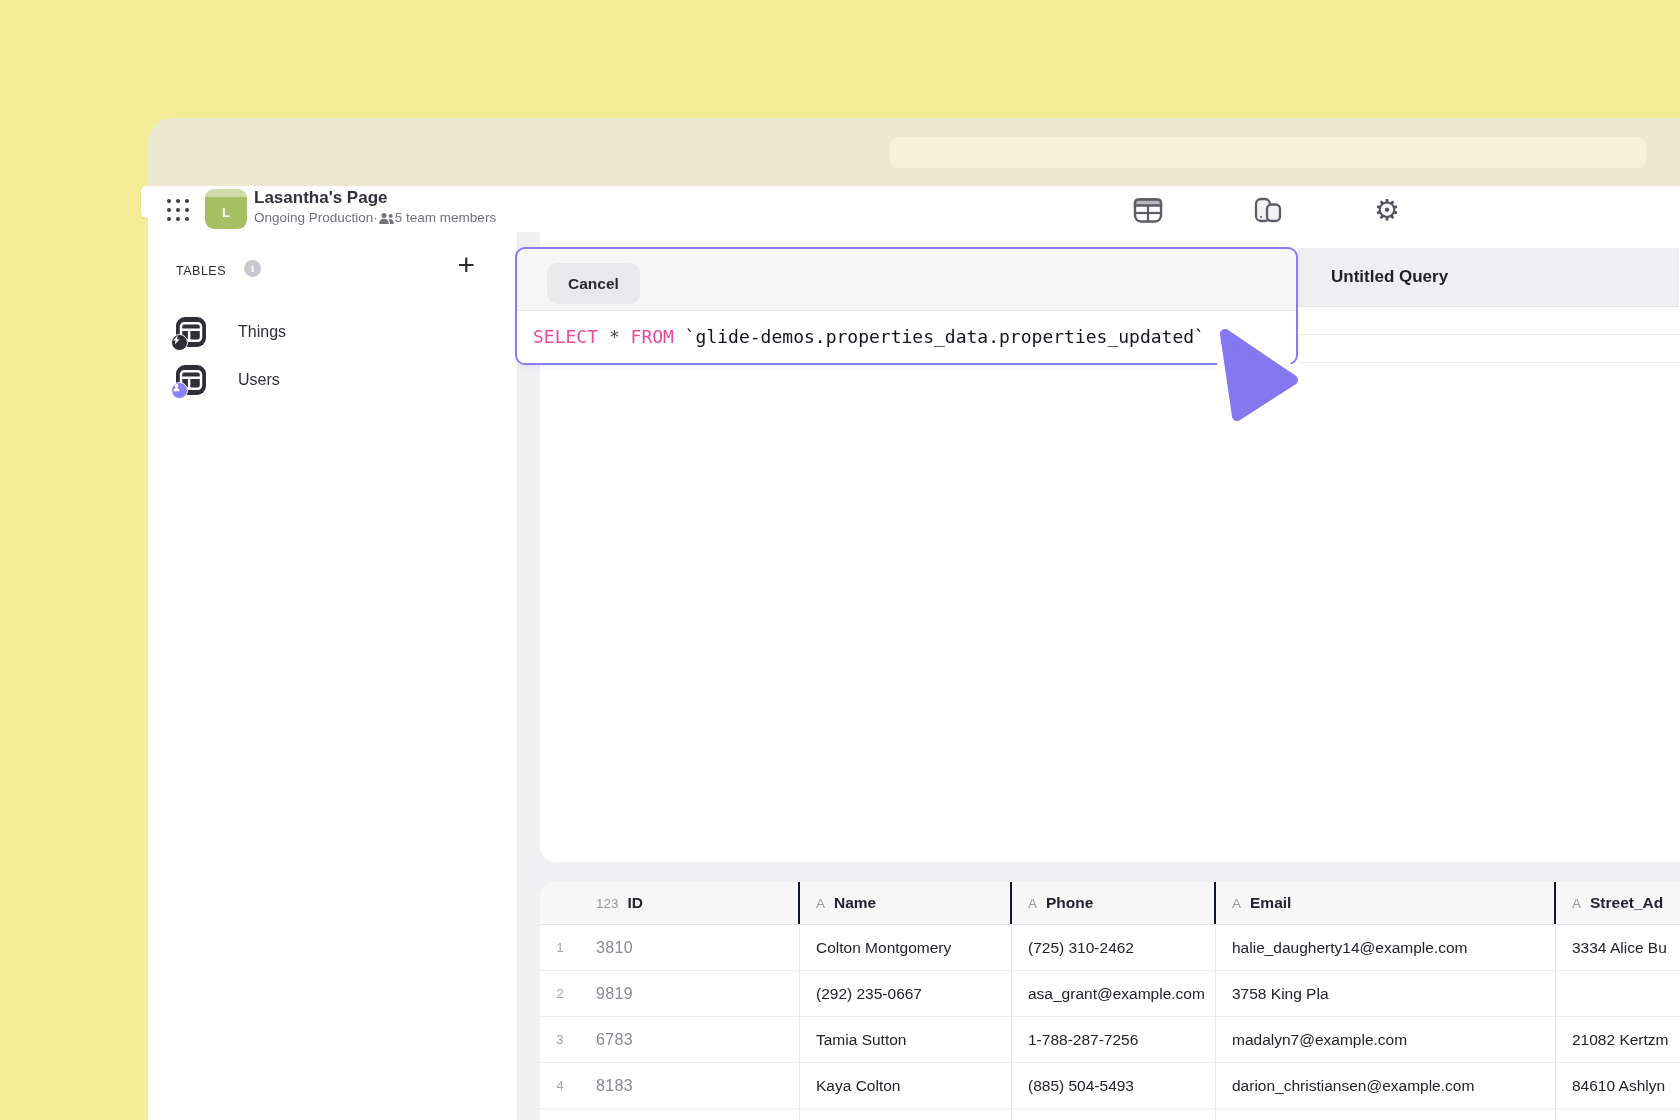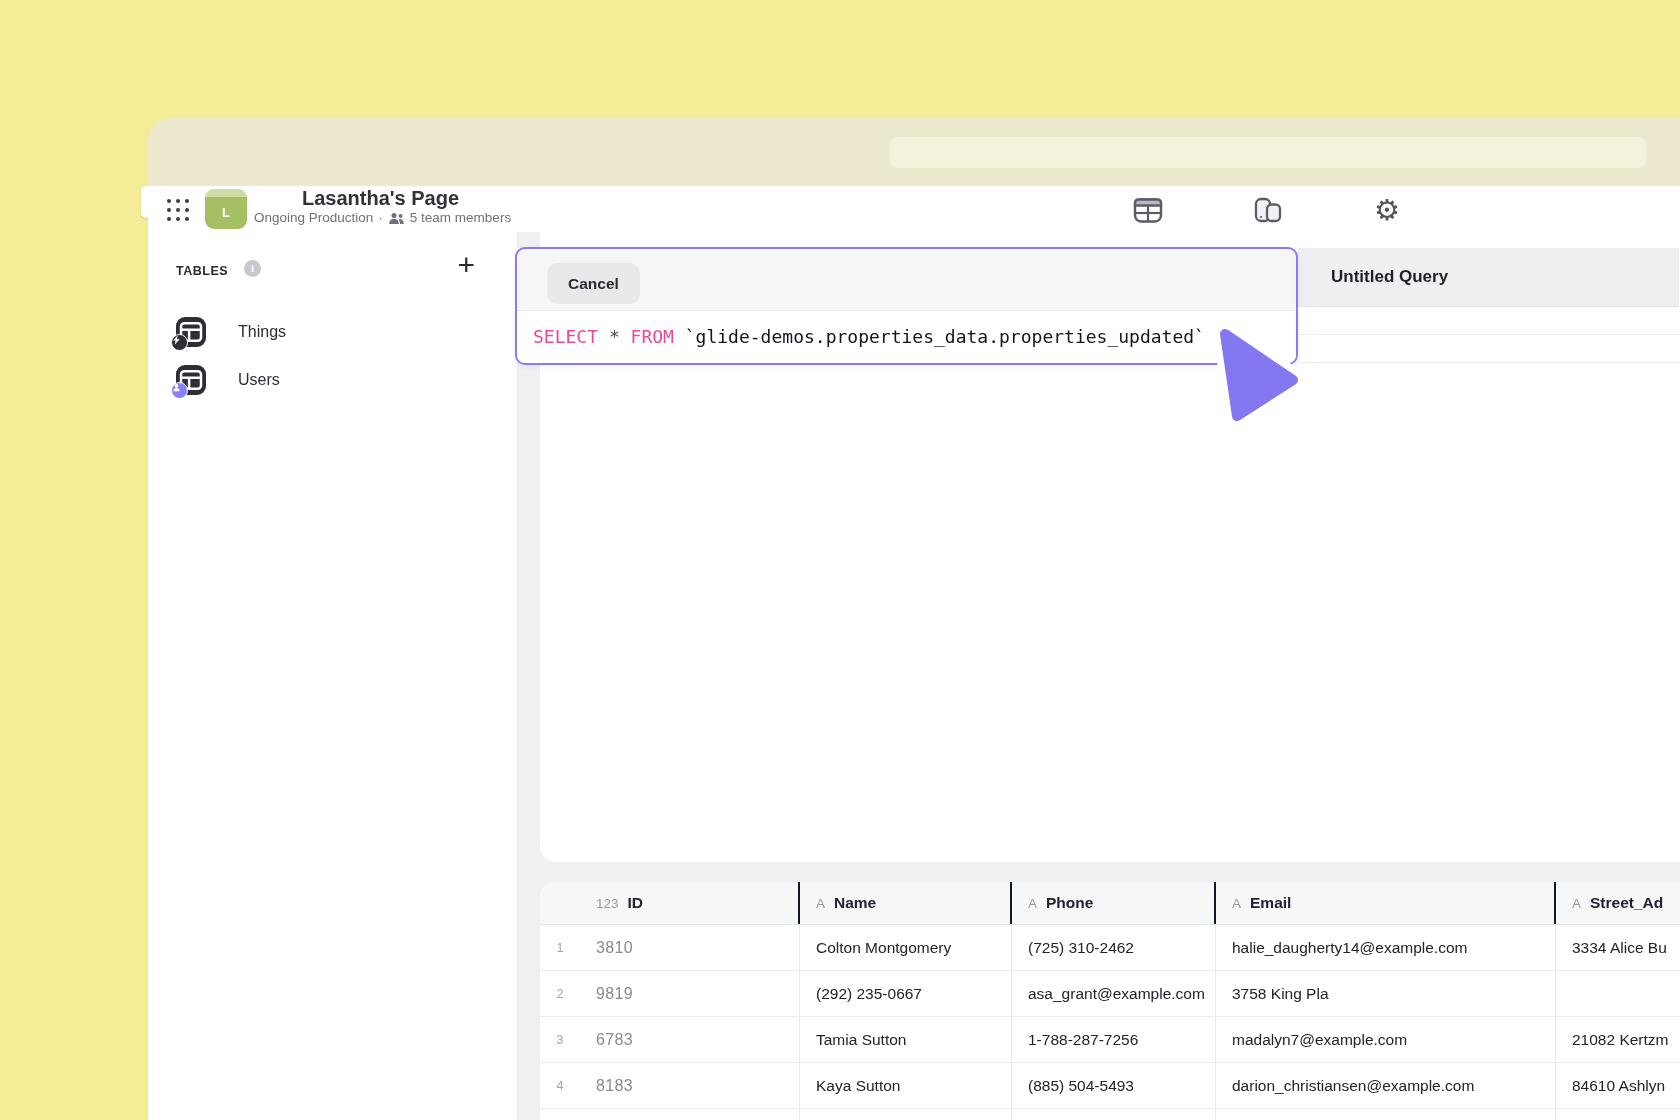--- a/index.html
+++ b/index.html
@@ -18,31 +18,31 @@
   .appheader{position:absolute;left:148px;top:186px;width:1532px;height:46px;
     background:#ffffff;border-bottom:1px solid #ebebee;}
   .griddots{position:absolute;left:18px;top:12px;width:24px;height:24px;
     display:grid;grid-template-columns:repeat(3,1fr);grid-template-rows:repeat(3,1fr);gap:2px;}
   .griddots i{width:4px;height:4px;border-radius:50%;background:#3c3b46;margin:auto;}
   .avatar{position:absolute;left:57px;top:3px;width:42px;height:40px;border-radius:9px;
     background:#a4c063;overflow:hidden;display:flex;align-items:center;justify-content:center;}
   .avatar .shine{position:absolute;left:0;top:0;right:0;height:8px;background:rgba(255,255,255,.45);}
   .avatar span{color:#ffffff;font-size:13px;font-weight:700;margin-top:6px;}
   .titleblock{position:absolute;left:106px;top:1px;}
-  .wtitle{font-size:20px;font-weight:700;color:#32313c;line-height:22px;margin-left:48px;}
-  .wsub{font-size:13.5px;color:#71707b;line-height:18px;display:flex;align-items:center;gap:5px;}
+  .wtitle{font-size:17px;font-weight:700;color:#32313c;line-height:22px;}
+  .wsub{font-size:13.5px;color:#71707b;line-height:18px;display:flex;align-items:center;}
   .hicon{position:absolute;top:9px;width:32px;height:30px;display:flex;align-items:center;justify-content:center;cursor:pointer;}
   .hicon.tbl{left:984px;} .hicon.lay{left:1104px;} .hicon.gear{left:1223px;}
   .gear-glyph{font-size:29px;color:#54535e;line-height:30px;}
 
   
   .sidebar{position:absolute;left:148px;top:232px;width:369px;height:888px;background:#ffffff;
     border-right:1px solid #ececef;}
   .shead{position:relative;height:60px;}
-  .stables{position:absolute;left:28px;top:32px;font-size:12.5px;font-weight:700;
+  .stables{position:absolute;left:28px;top:32px;font-size:12.5px;font-weight:400;
     letter-spacing:.04em;color:#2c2b34;}
   .sinfo{position:absolute;left:96px;top:28px;width:17px;height:17px;border-radius:50%;
     background:#c9c8d0;color:#ffffff;font-size:11px;font-weight:700;text-align:center;line-height:17px;
     font-family:"Liberation Serif",serif;}
   .splus{position:absolute;right:42px;top:18px;font-size:30px;font-weight:300;color:#2a2932;
     line-height:30px;cursor:pointer;}
   .sitems{position:absolute;left:0;top:76px;width:100%;}
   .sitem{height:48px;display:flex;align-items:center;padding-left:28px;gap:32px;cursor:pointer;}
   .ticon{position:relative;width:30px;height:30px;border-radius:9px;background:#2e2d38;flex:0 0 auto;}
   .ticon svg{position:absolute;left:0;top:0;}
@@ -270,21 +270,21 @@
       <div class="cell">1-788-287-7256</div>
       <div class="cell">madalyn7@example.com</div>
       <div class="cell">21082 Kertzm</div>
     </div>
 
     <div class="trow">
       <div class="cell cid">
         <span class="rnum">4</span>
         <span class="idv">8183</span>
       </div>
-      <div class="cell">Kaya Sutton</div>
+      <div class="cell">Kaya Colton</div>
       <div class="cell">(885) 504-5493</div>
       <div class="cell">darion_christiansen@example.com</div>
       <div class="cell">84610 Ashlyn</div>
     </div>
 
     <div class="trow">
       <div class="cell cid">
         
         
       </div>

